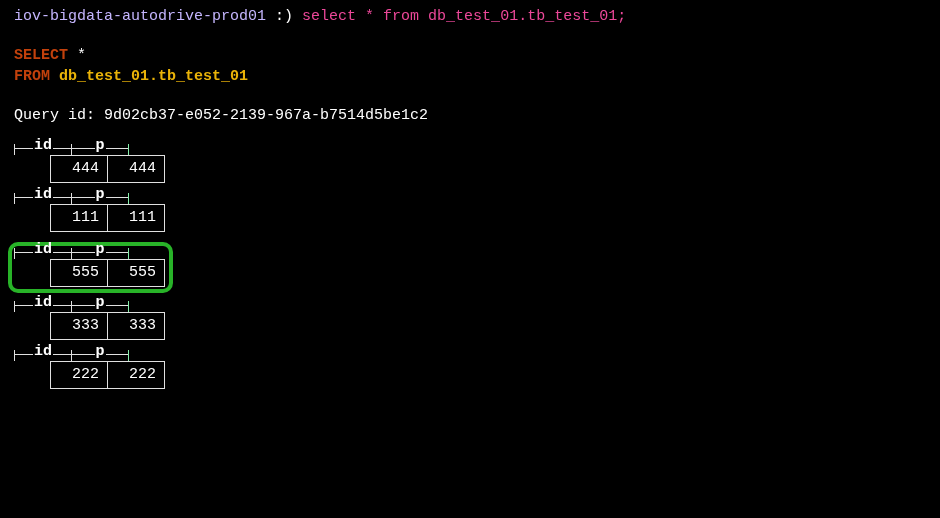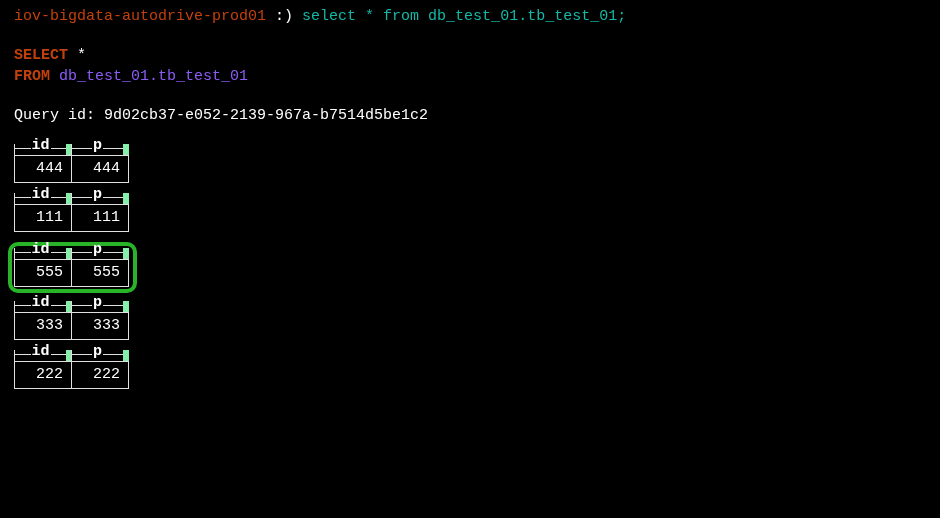--- a/index.html
+++ b/index.html
@@ -8,46 +8,46 @@
     color: #ffffff;
     font-family: "Consolas", "Courier New", monospace;
     font-size: 15px;
     line-height: 1.4;
     padding: 6px 14px;
     width: 940px;
     height: 518px;
     overflow: hidden;
   }
   .line { white-space: pre; }
-  .prompt-host { color: #c2410c; }
+  .prompt-host { color: #c4b5fd; }
   .smiley { color: #ffffff; }
-  .cmd { color: #14b8a6; }
+  .cmd { color: #ec4899; }
   .kw { color: #c2410c; font-weight: bold; }
-  .tbl-name { color: #8b5cf6; font-weight: normal; }
+  .tbl-name { color: #eab308; font-weight: bold; }
   .spacer { height: 18px; }
 
   .result-table {
     display: inline-block;
   }
-  .rt-row { display: flex; }
+  .rt-row { display: flex; margin-left: 36px; }
   .rt-cell {
     border: 1px solid #e0e0e0;
     padding: 2px 8px 3px 8px;
     min-width: 58px;
     text-align: right;
     margin-left: -1px;
   }
   .rt-cell:first-child { margin-left: 0; }
   .rt-header-row { display: flex; }
   .rt-h {
     min-width: 58px;
     display: flex;
     align-items: flex-start;
     border-left: 1px solid #e0e0e0;
-    border-right: 6px solid #86efac;
+    border-right: 1px solid #86efac;
     margin-left: -1px;
     position: relative;
     height: 11px;
   }
   .rt-h:first-child { margin-left: 0; }
   .rt-h .dash-l, .rt-h .dash-r {
     flex: 1;
     border-top: 1px solid #e0e0e0;
     position: relative;
     top: 4px;

